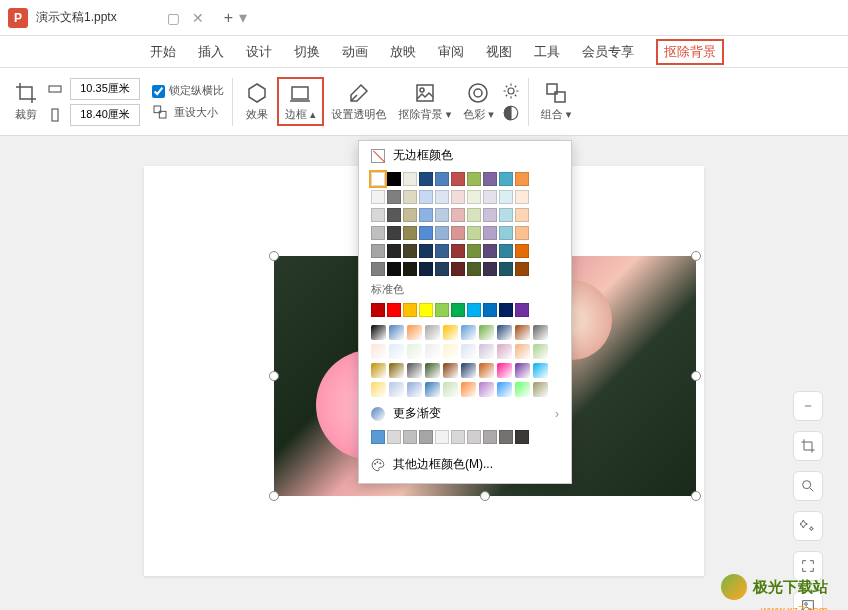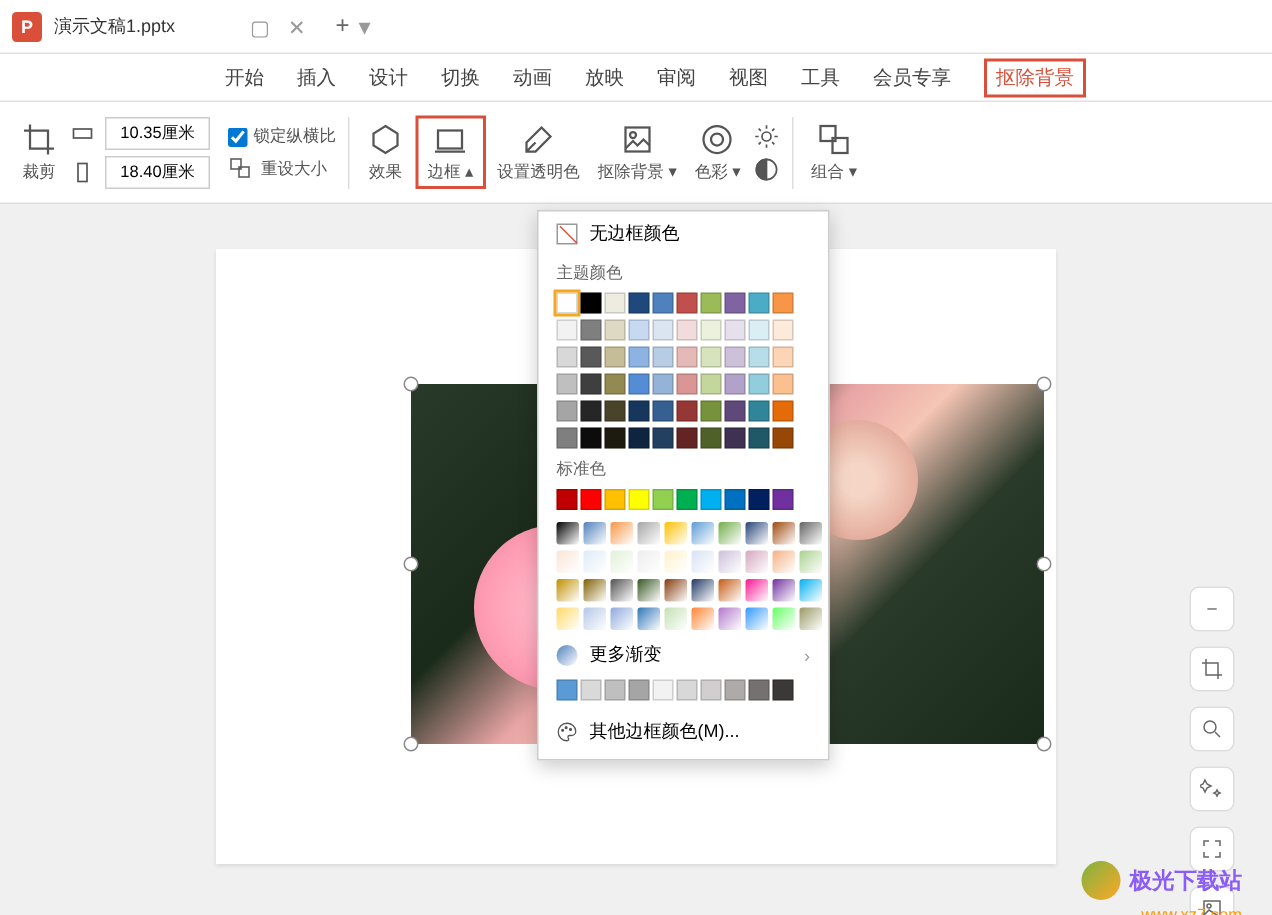--- a/index.html
+++ b/index.html
@@ -34,40 +34,40 @@
 .flower-img { width: 100%; height: 100%; background: linear-gradient(135deg, #2a3a2a 0%, #1a2a1a 30%, #e8a5a5 45%, #f5c5b5 55%, #2a3a2a 70%, #1a2a1a 100%); position: relative; overflow: hidden; }
 .flower-img::before { content: ''; position: absolute; left: 10%; bottom: 15%; width: 110px; height: 110px; background: radial-gradient(circle, #ffb5c5 20%, #ff9db5 60%, #e8859a 100%); border-radius: 50%; }
 .flower-img::after { content: ''; position: absolute; right: 20%; top: 10%; width: 80px; height: 80px; background: radial-gradient(circle, #f5d5c5 20%, #e8b5a5 60%, #d89585 100%); border-radius: 50%; }
 
 .sel-handle { position: absolute; width: 10px; height: 10px; background: #fff; border: 1px solid #888; border-radius: 50%; }
 .h-tl { left: -5px; top: -5px; } .h-tm { left: 50%; top: -5px; margin-left: -5px; } .h-tr { right: -5px; top: -5px; }
 .h-ml { left: -5px; top: 50%; margin-top: -5px; } .h-mr { right: -5px; top: 50%; margin-top: -5px; }
 .h-bl { left: -5px; bottom: -5px; } .h-bm { left: 50%; bottom: -5px; margin-left: -5px; } .h-br { right: -5px; bottom: -5px; }
 .rotate-handle { position: absolute; left: 50%; top: -25px; margin-left: -6px; width: 12px; height: 12px; border: 1px solid #888; border-radius: 50%; background: #fff; }
 
-.dropdown-panel { position: absolute; left: 358px; top: 140px; width: 195px; background: #fff; border: 1px solid #ccc; box-shadow: 0 4px 12px rgba(0,0,0,0.2); z-index: 100; font-size: 12px; padding-bottom: 4px; }
+.dropdown-panel { position: absolute; left: 358px; top: 140px; width: 214px; background: #fff; border: 1px solid #ccc; box-shadow: 0 4px 12px rgba(0,0,0,0.2); z-index: 100; font-size: 12px; padding-bottom: 4px; }
 .panel-row { display: flex; align-items: center; padding: 6px 12px; gap: 8px; cursor: pointer; }
 .section-label { padding: 4px 12px; color: #666; font-size: 11px; }
 .color-grid { display: grid; grid-template-columns: repeat(10, 14px); gap: 2px; padding: 2px 12px; }
 .color-cell { width: 14px; height: 14px; border: 1px solid rgba(0,0,0,0.15); cursor: pointer; }
 .color-cell.selected { outline: 2px solid #f5a623; outline-offset: 0; }
 .std-grid { display: grid; grid-template-columns: repeat(10, 14px); gap: 2px; padding: 2px 12px 6px; }
 .grad-grid { display: grid; grid-template-columns: repeat(10, 15px); gap: 3px; padding: 2px 12px; }
 .grad-cell { width: 15px; height: 15px; border-radius: 2px; cursor: pointer; }
 .recent-grid { display: grid; grid-template-columns: repeat(10, 14px); gap: 2px; padding: 2px 12px 6px; }
 .no-border-icon { width: 14px; height: 14px; border: 1px solid #999; position: relative; }
 .no-border-icon::after { content: ''; position: absolute; left: -1px; top: 6px; width: 16px; height: 1px; background: #d94f3a; transform: rotate(45deg); }
 .chevron { margin-left: auto; color: #999; }
 
 .floating-tools { position: absolute; right: 25px; top: 255px; display: flex; flex-direction: column; gap: 10px; }
 .float-btn { width: 30px; height: 30px; background: #fff; border: 1px solid #ddd; border-radius: 6px; display: flex; align-items: center; justify-content: center; color: #666; cursor: pointer; font-size: 14px; }
 
 .watermark { position: absolute; right: 20px; bottom: 10px; display: flex; align-items: center; gap: 6px; font-size: 15px; font-weight: bold; }
 .wm-logo { width: 26px; height: 26px; border-radius: 50%; background: linear-gradient(135deg, #7cb342, #ffa726); }
-.wm-text1 { color: #8b5cf6; }
+.wm-text1 { color: #4d7c0f; }
 .wm-url { position: absolute; right: 20px; bottom: -6px; font-size: 11px; color: #ff9800; }
 
 svg { width: 100%; height: 100%; }
 </style>
 </head>
 <body>
 
 <div class="titlebar">
   <div class="app-icon">P</div>
   <span class="tab-title">演示文稿1.pptx</span>
@@ -260,21 +260,20 @@
       </div>
 
   </div>
 </div>
 
 <div class="dropdown-panel">
   <div class="panel-row">
     <span class="no-border-icon"></span>
     <span>无边框颜色</span>
   </div>
-  <div class="section-label">主题颜色</div>
   <div class="color-grid" id="theme-row1">
       <div class="color-cell selected" style="background: rgb(255, 255, 255);"></div>
       <div class="color-cell" style="background: rgb(0, 0, 0);"></div>
       <div class="color-cell" style="background: rgb(238, 236, 225);"></div>
       <div class="color-cell" style="background: rgb(31, 73, 125);"></div>
       <div class="color-cell" style="background: rgb(79, 129, 189);"></div>
       <div class="color-cell" style="background: rgb(192, 80, 77);"></div>
       <div class="color-cell" style="background: rgb(155, 187, 89);"></div>
       <div class="color-cell" style="background: rgb(128, 100, 162);"></div>
       <div class="color-cell" style="background: rgb(75, 172, 198);"></div>

